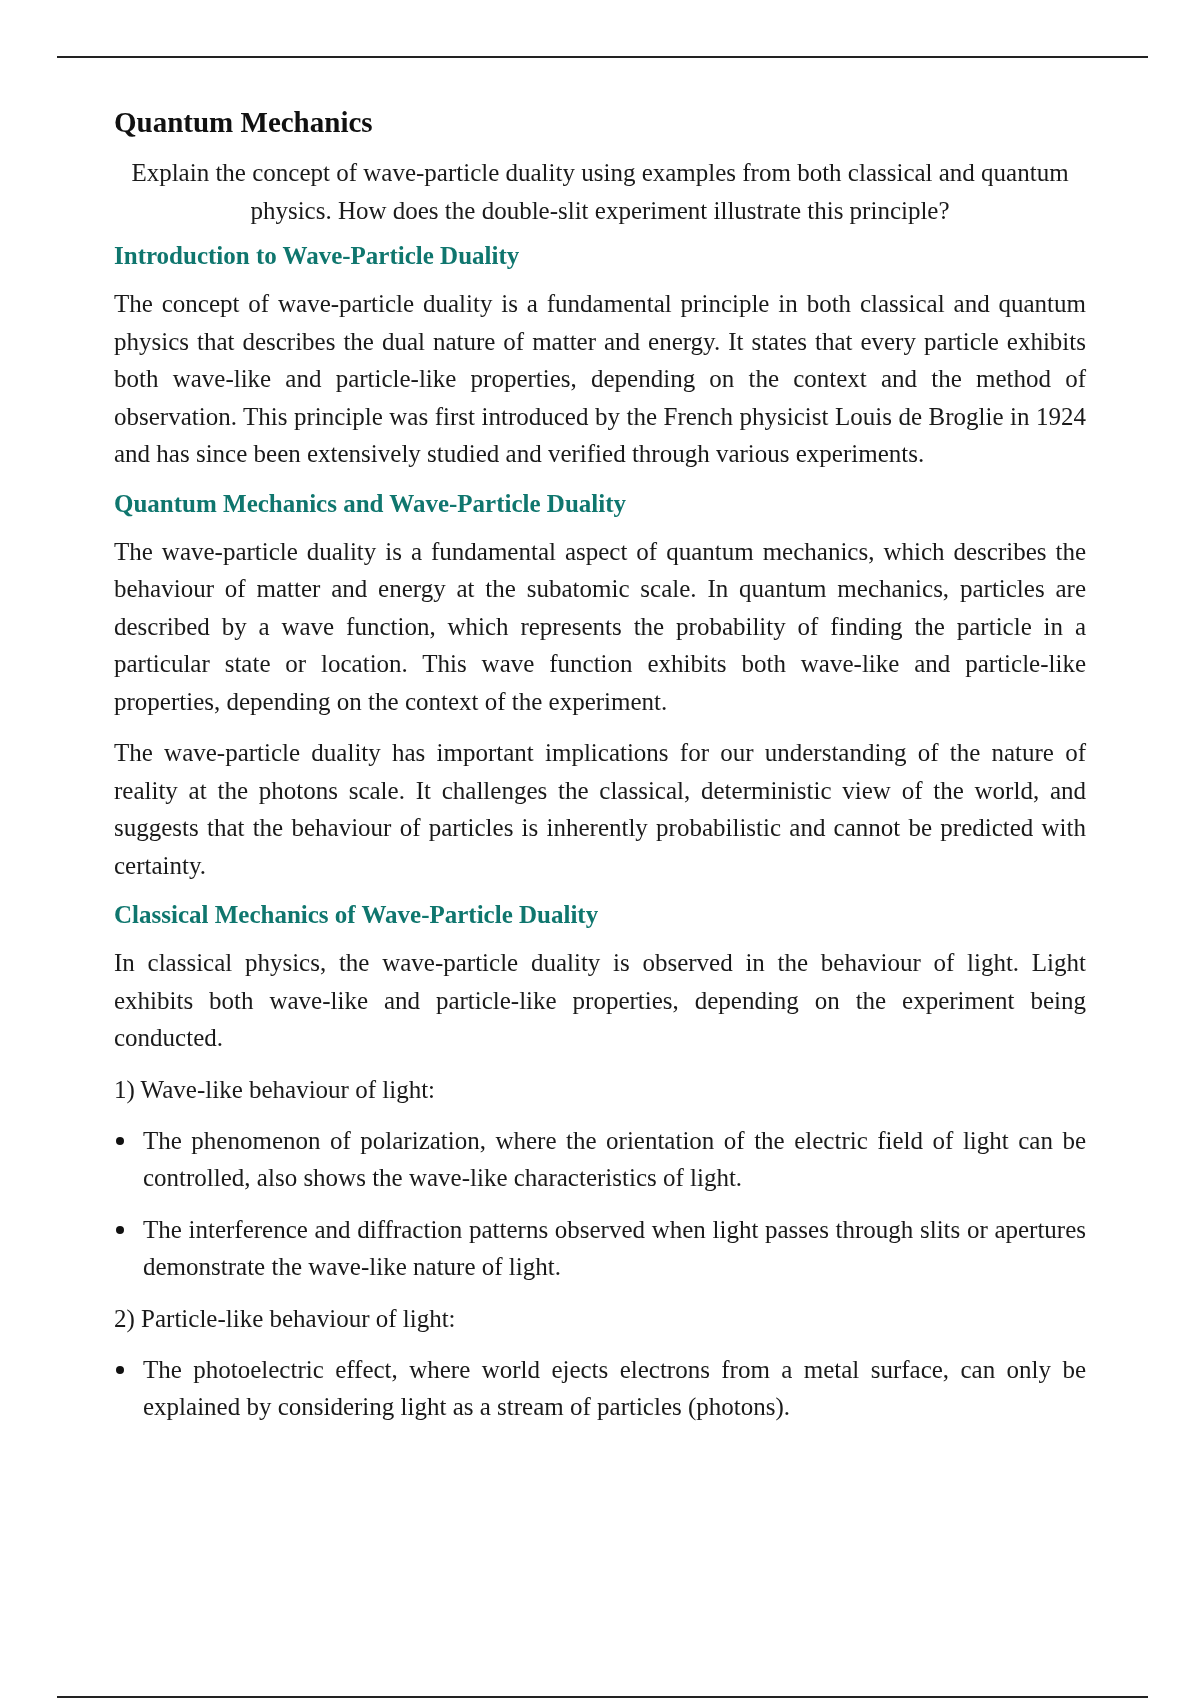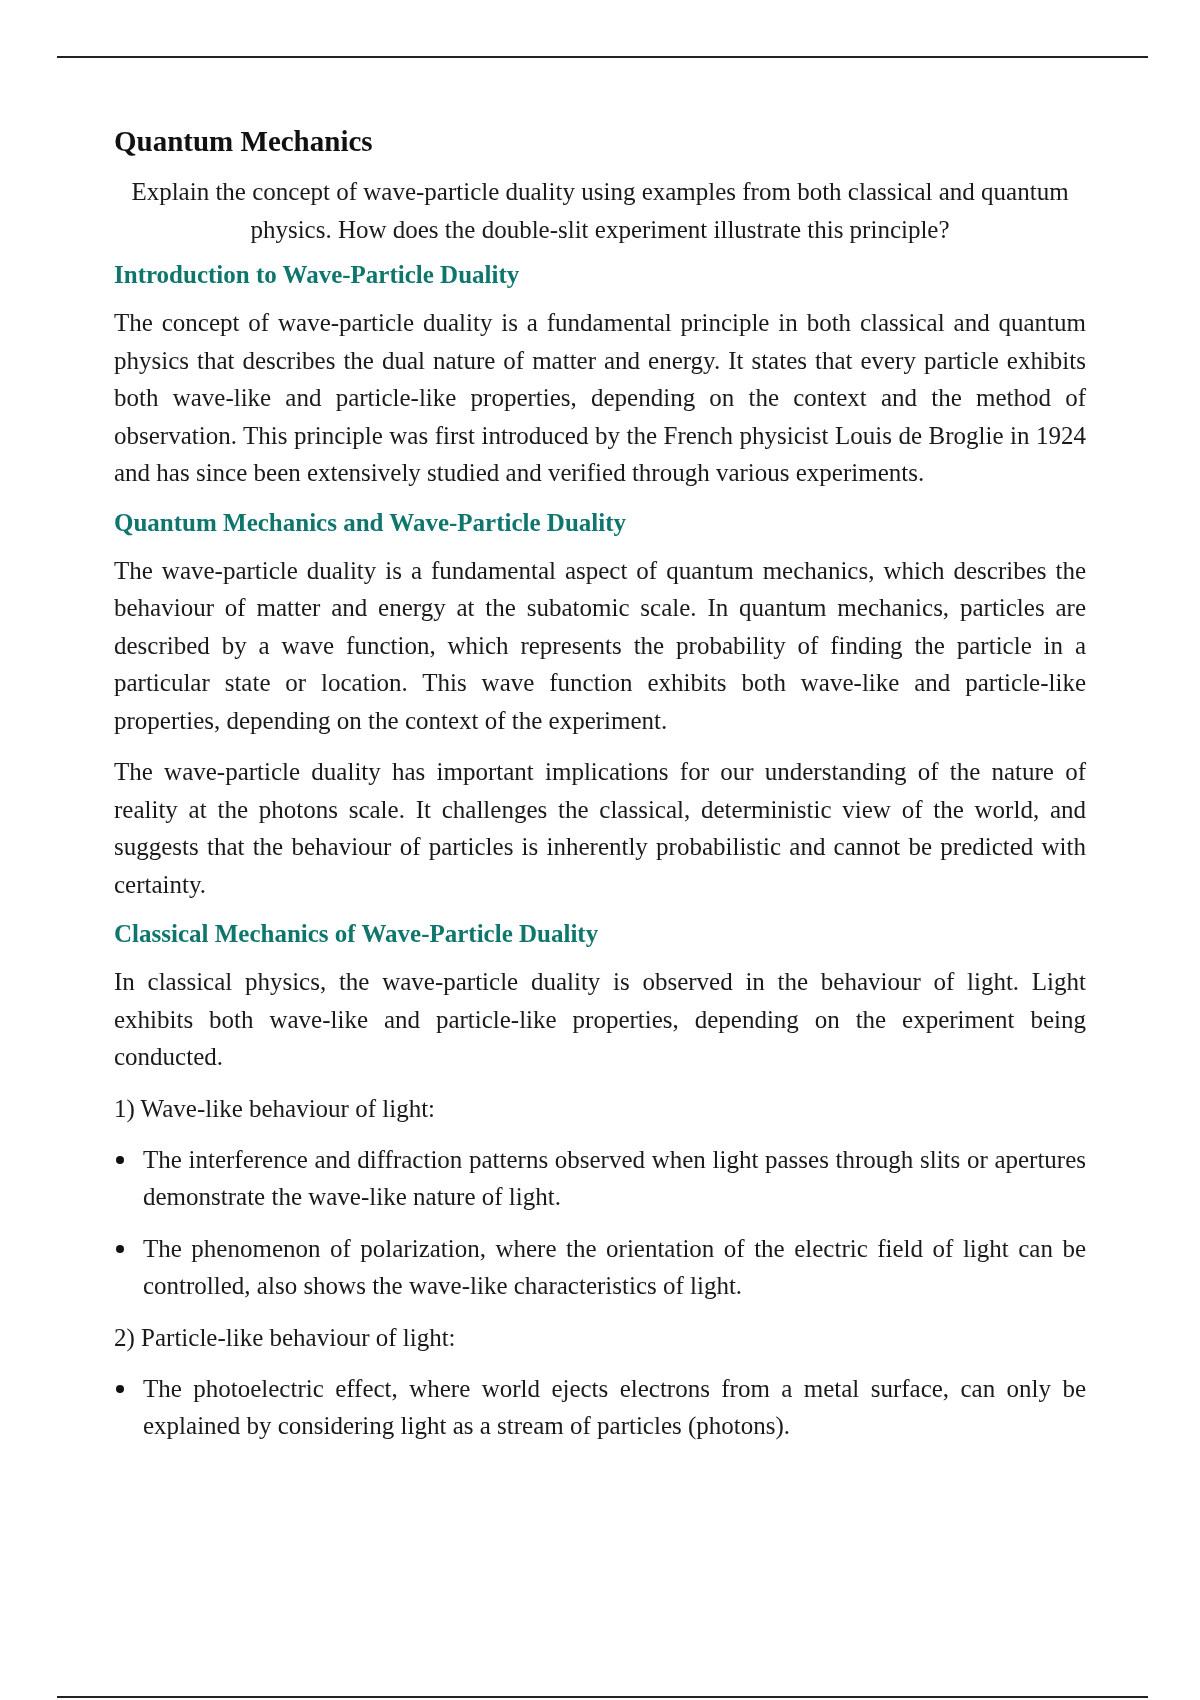--- a/index.html
+++ b/index.html
@@ -21,21 +21,21 @@
       width: 1091px;
       height: 2px;
       background: #222222;
     }
     .rule.top { top: 56px; }
     .rule.bottom { top: 1696px; }
 
     .content {
       position: absolute;
       left: 114px;
-      top: 123px;
+      top: 104px;
       width: 972px;
     }
     h1.title {
       font-size: 29px;
       font-weight: bold;
       margin: 0 0 14px 0;
       line-height: 36px;
       color: #111;
     }
     p {
@@ -104,25 +104,25 @@
   </section>
 
   <section>
     <h2 class="section">Classical Mechanics of Wave-Particle Duality</h2>
     <p>In classical physics, the wave-particle duality is observed in the behaviour of light. Light exhibits both wave-like and particle-like properties, depending on the experiment being conducted.</p>
 
     <div class="list-label">1) Wave-like behaviour of light:</div>
     <ul class="bullets">
       <li>
         <span class="bullet"></span>
-        <span>The interference and diffraction patterns observed when light passes through slits or apertures demonstrate the wave-like nature of light.</span>
+        <span>The phenomenon of polarization, where the orientation of the electric field of light can be controlled, also shows the wave-like characteristics of light.</span>
       </li>
       <li>
         <span class="bullet"></span>
-        <span>The phenomenon of polarization, where the orientation of the electric field of light can be controlled, also shows the wave-like characteristics of light.</span>
+        <span>The interference and diffraction patterns observed when light passes through slits or apertures demonstrate the wave-like nature of light.</span>
       </li>
     </ul>
 
     <div class="list-label">2) Particle-like behaviour of light:</div>
     <ul class="bullets">
       <li>
         <span class="bullet"></span>
         <span>The photoelectric effect, where world ejects electrons from a metal surface, can only be explained by considering light as a stream of particles (photons).</span>
       </li>
     </ul>

